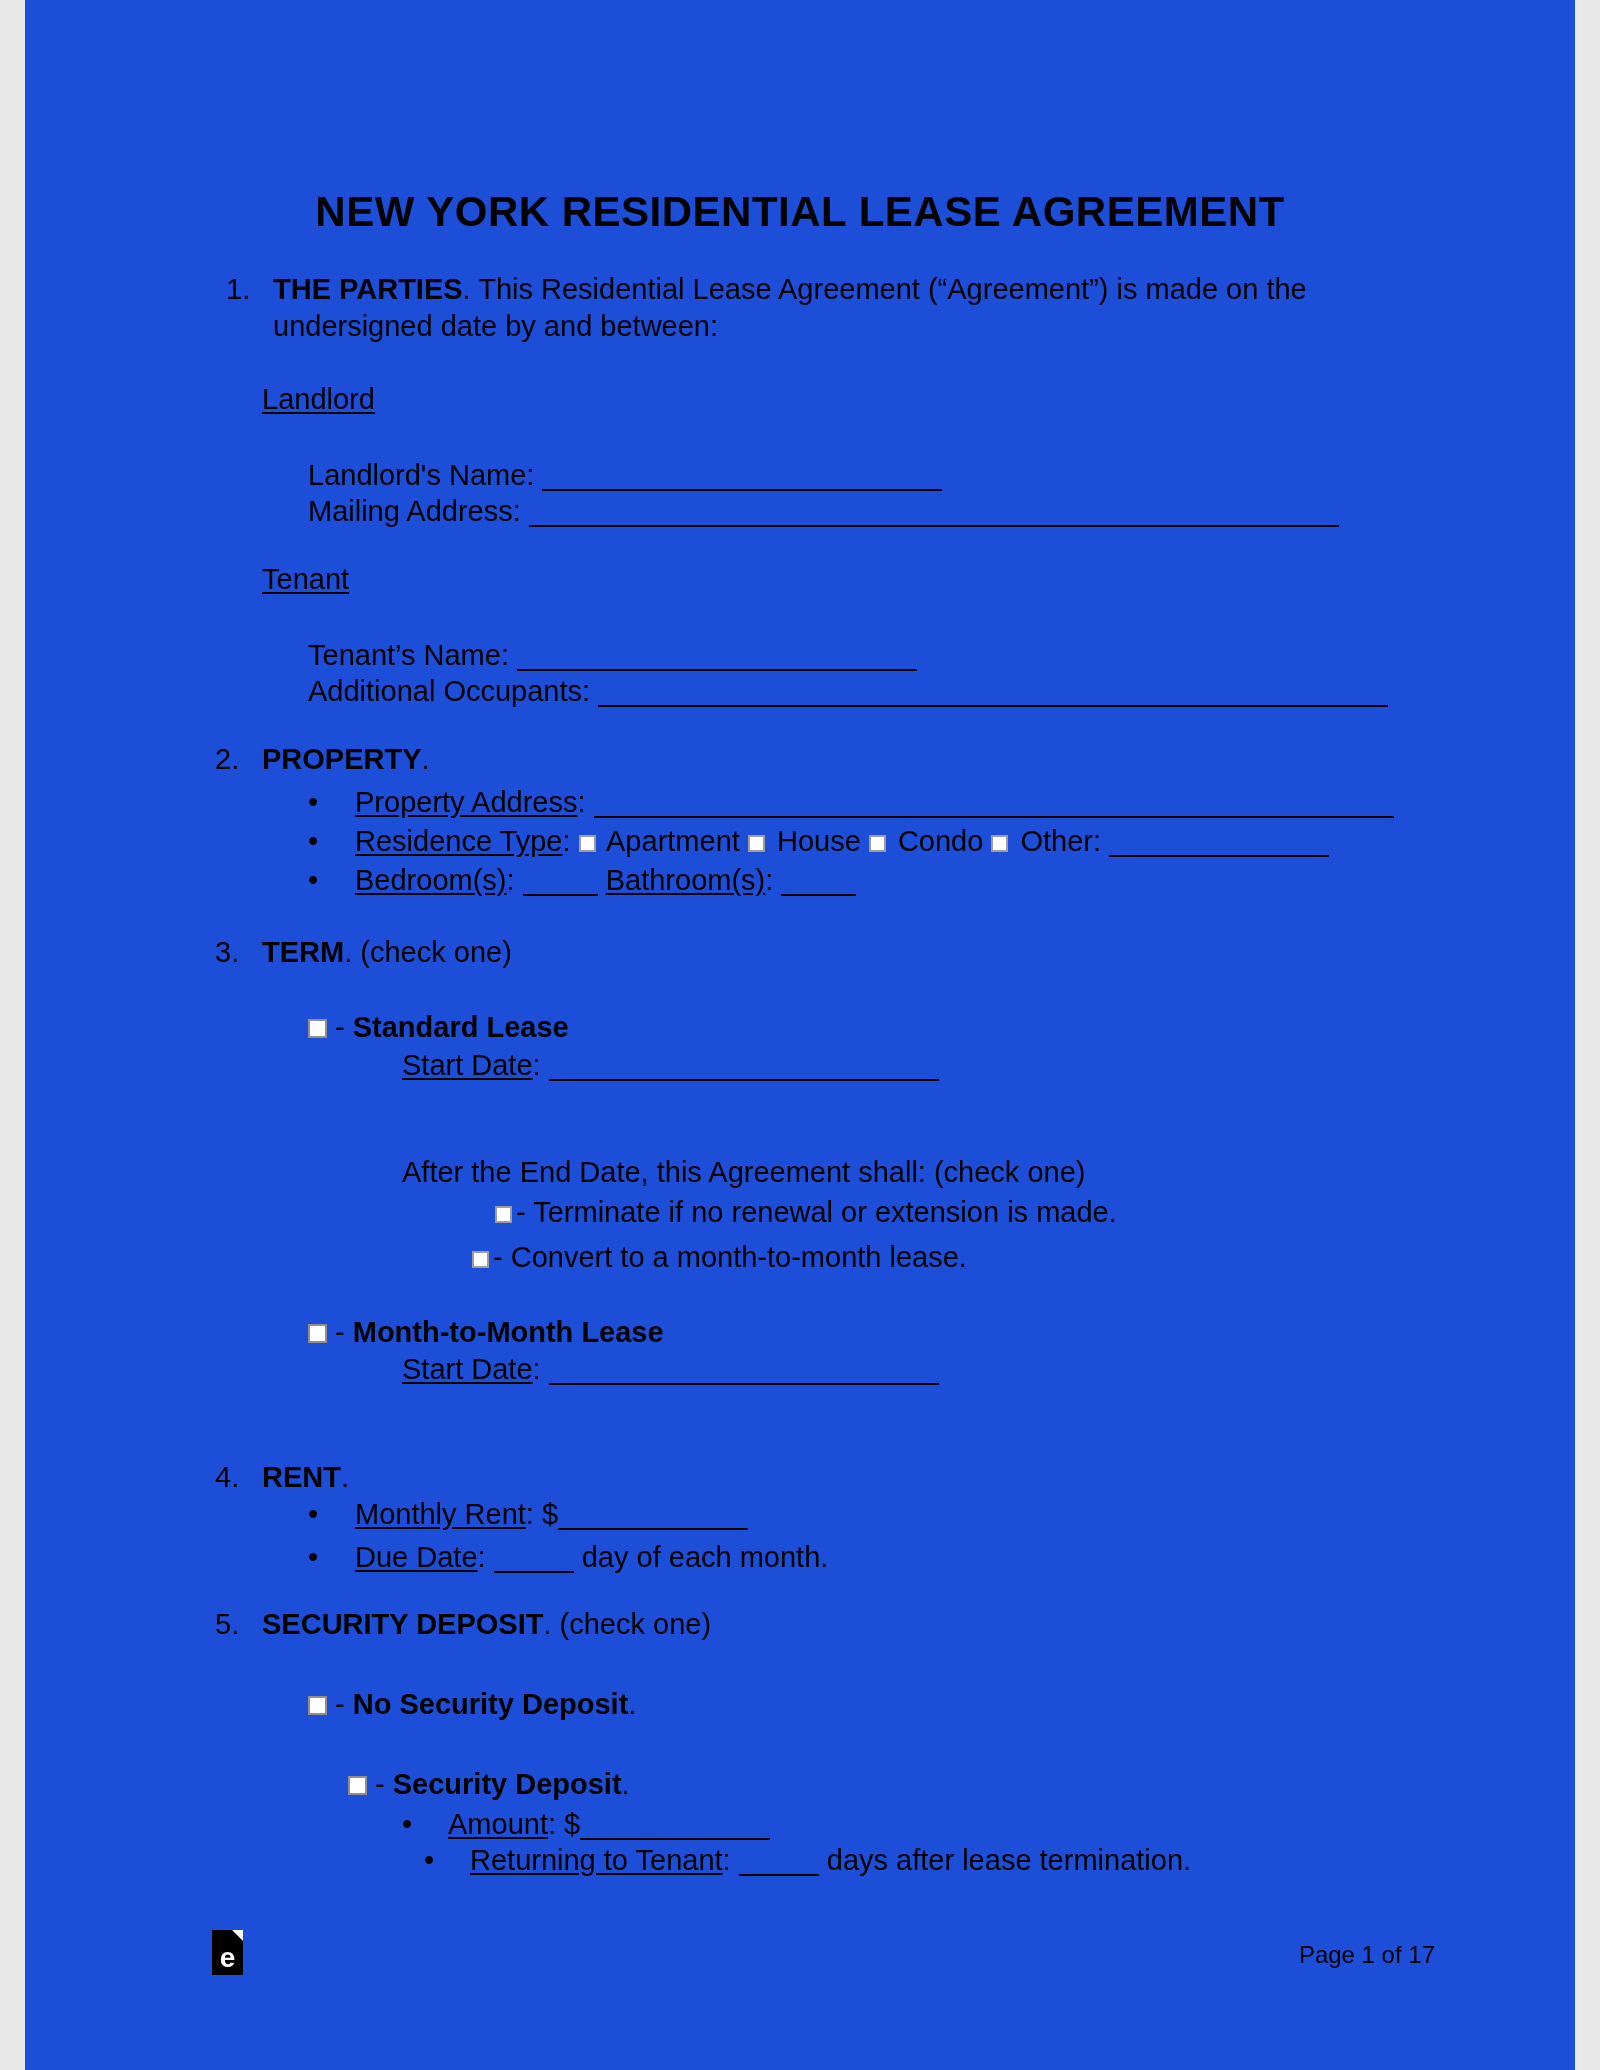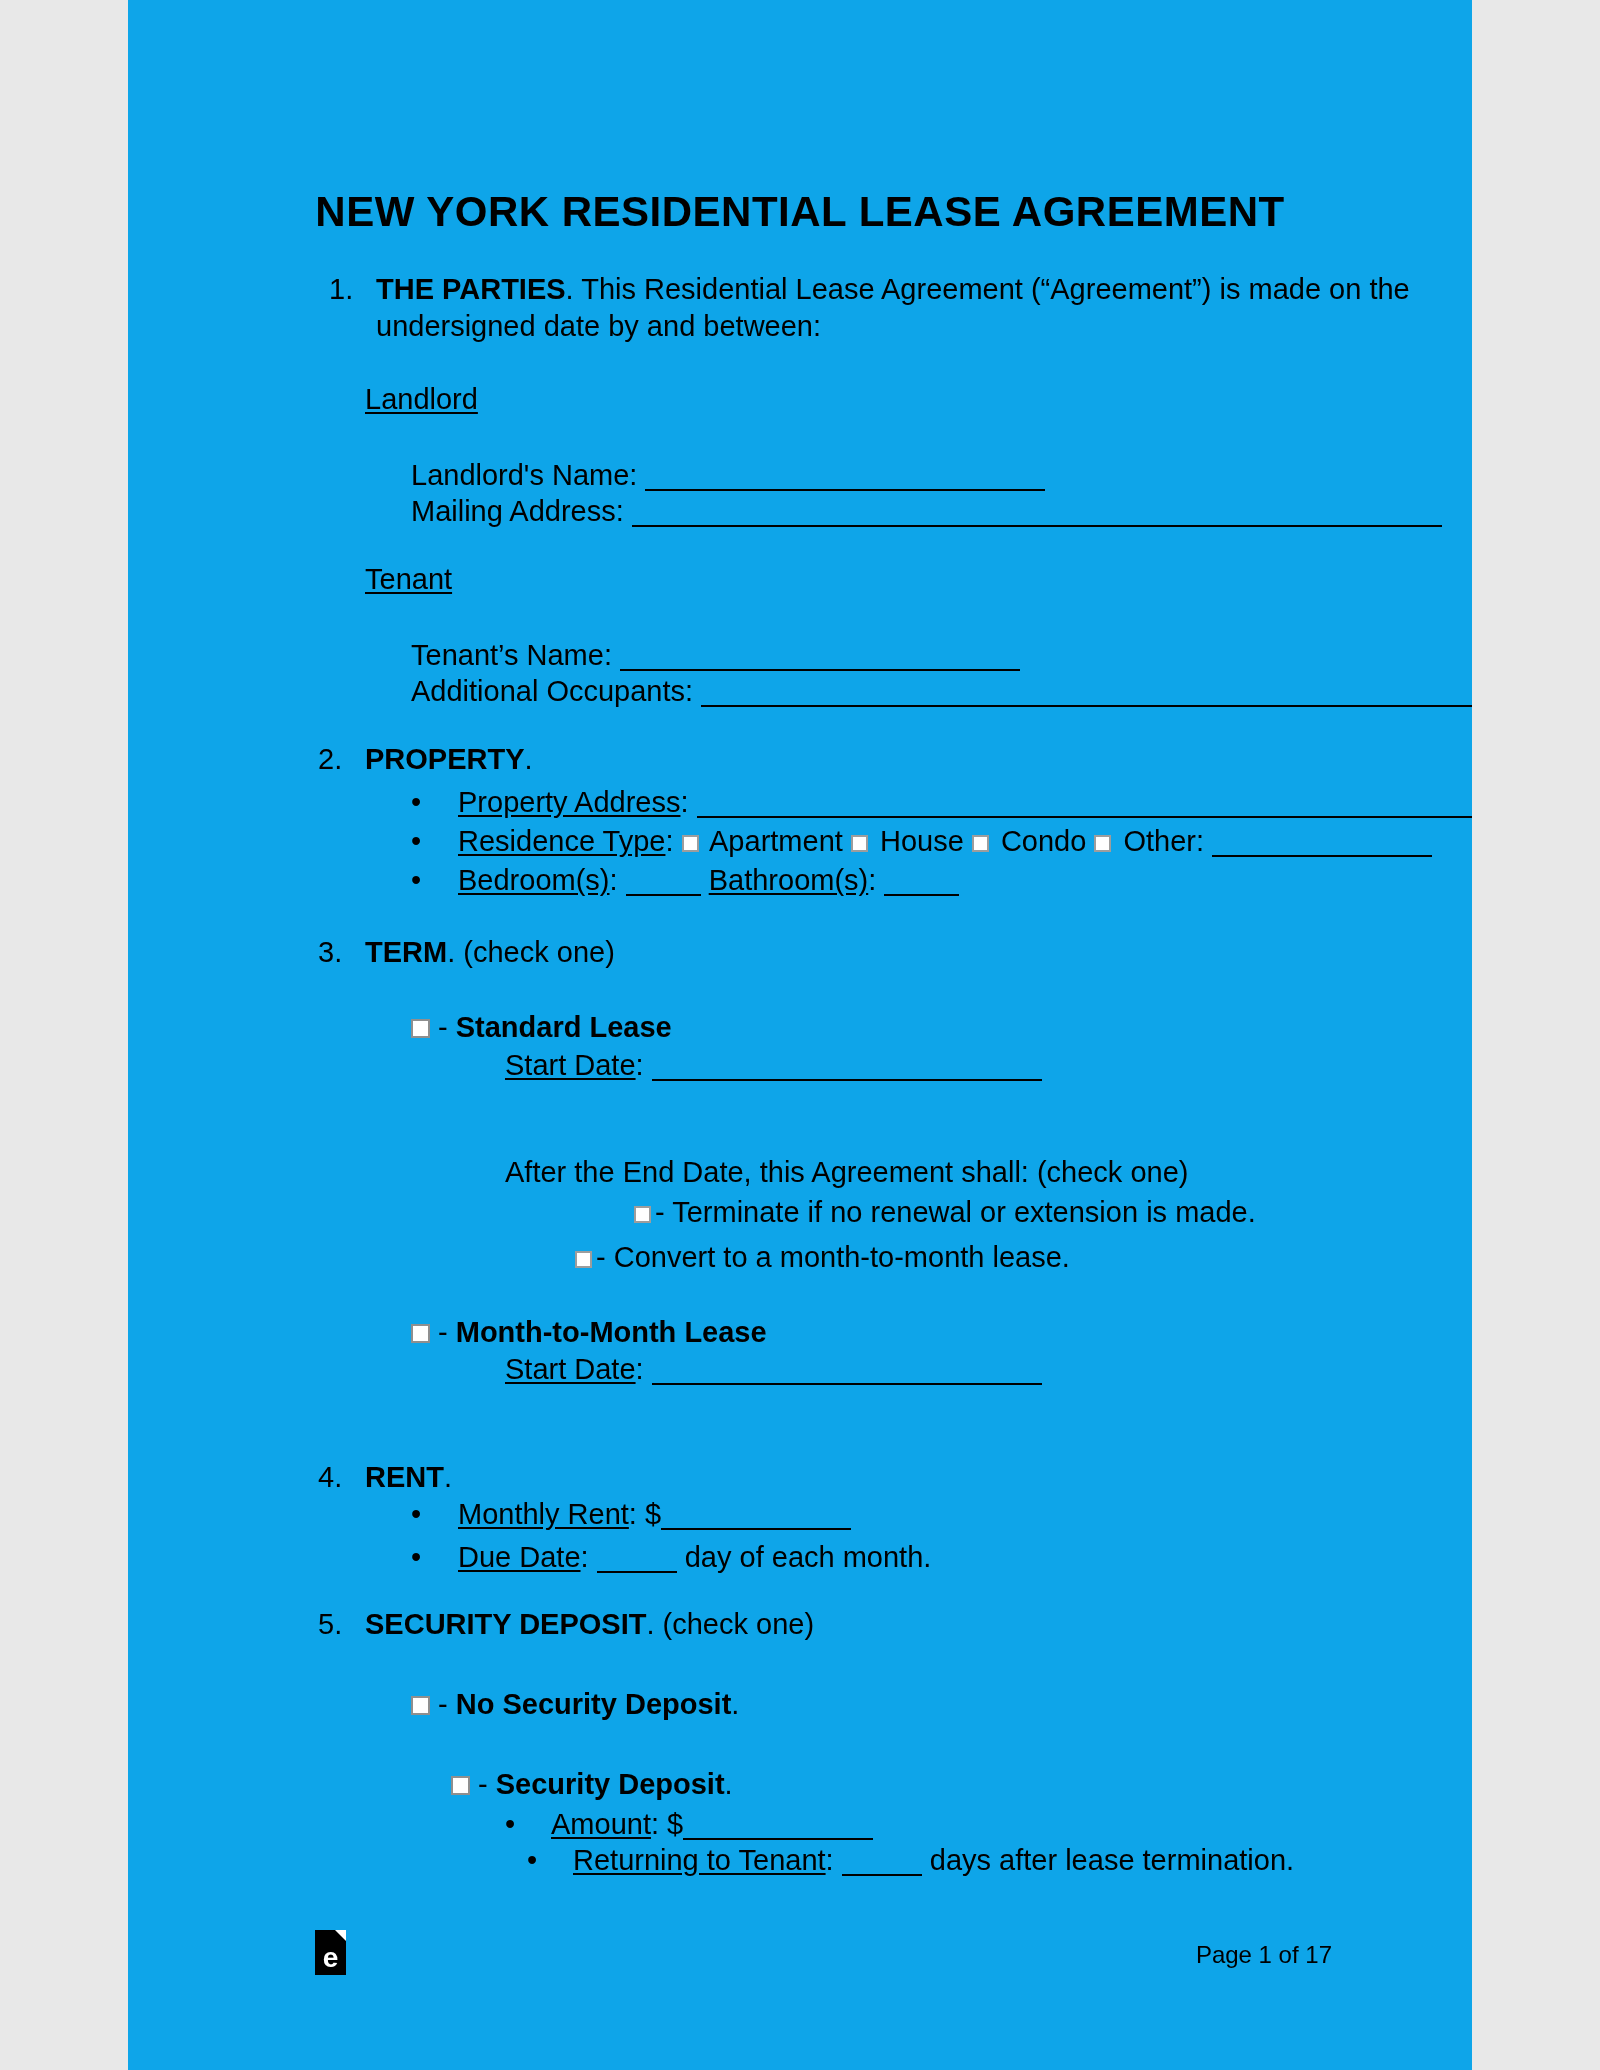--- a/index.html
+++ b/index.html
@@ -1,17 +1,17 @@
 <!DOCTYPE html>
 <html><head>
 <meta charset="utf-8">
 <style>
   html,body{margin:0;padding:0;background:#e8e8e8;}
   .page{
-    position:relative;width:1344px;height:2070px;margin:0 auto;background:#0ea5e9;
+    position:relative;width:1550px;height:2070px;margin:0 auto;background:#1d4ed8;
     color:#000;font-family:"Liberation Sans","DejaVu Sans",sans-serif;
     font-size:29px;line-height:37px;overflow:hidden;
   }
   .row{position:absolute;white-space:nowrap;}
   .b{font-weight:700;}
   .u{text-decoration:underline;text-underline-offset:3px;}
   .title{
     position:absolute;top:190px;left:0;width:100%;text-align:center;
     font-size:42px;line-height:44px;font-weight:700;letter-spacing:0.5px;
   }
@@ -101,21 +101,21 @@
   <div class="row" style="left:283px;top:1009px;">
     <span class="cb"></span><span>-</span>
     <span class="b">Standard Lease</span>
   </div>
   <div class="row" style="left:377px;top:1047px;"><span class="u">Start Date</span><span>:</span>
     <span class="blank w390"></span>
   </div>
 
   <div class="row" style="left:377px;top:1154px;"><span>After the End Date, this Agreement shall: (check one)</span></div>
 
-  <div class="row" style="left:470px;top:1194px;margin-left:36px;">
+  <div class="row" style="left:470px;top:1194px;">
     <span class="cbs"></span><span>-</span>
     <span>Terminate if no renewal or extension is made.</span>
   </div>
   <div class="row" style="left:447px;top:1239px;">
     <span class="cbs"></span><span>-</span>
     <span>Convert to a month-to-month lease.</span>
   </div>
 
   <div class="row" style="left:283px;top:1314px;">
     <span class="cb"></span><span>-</span>

